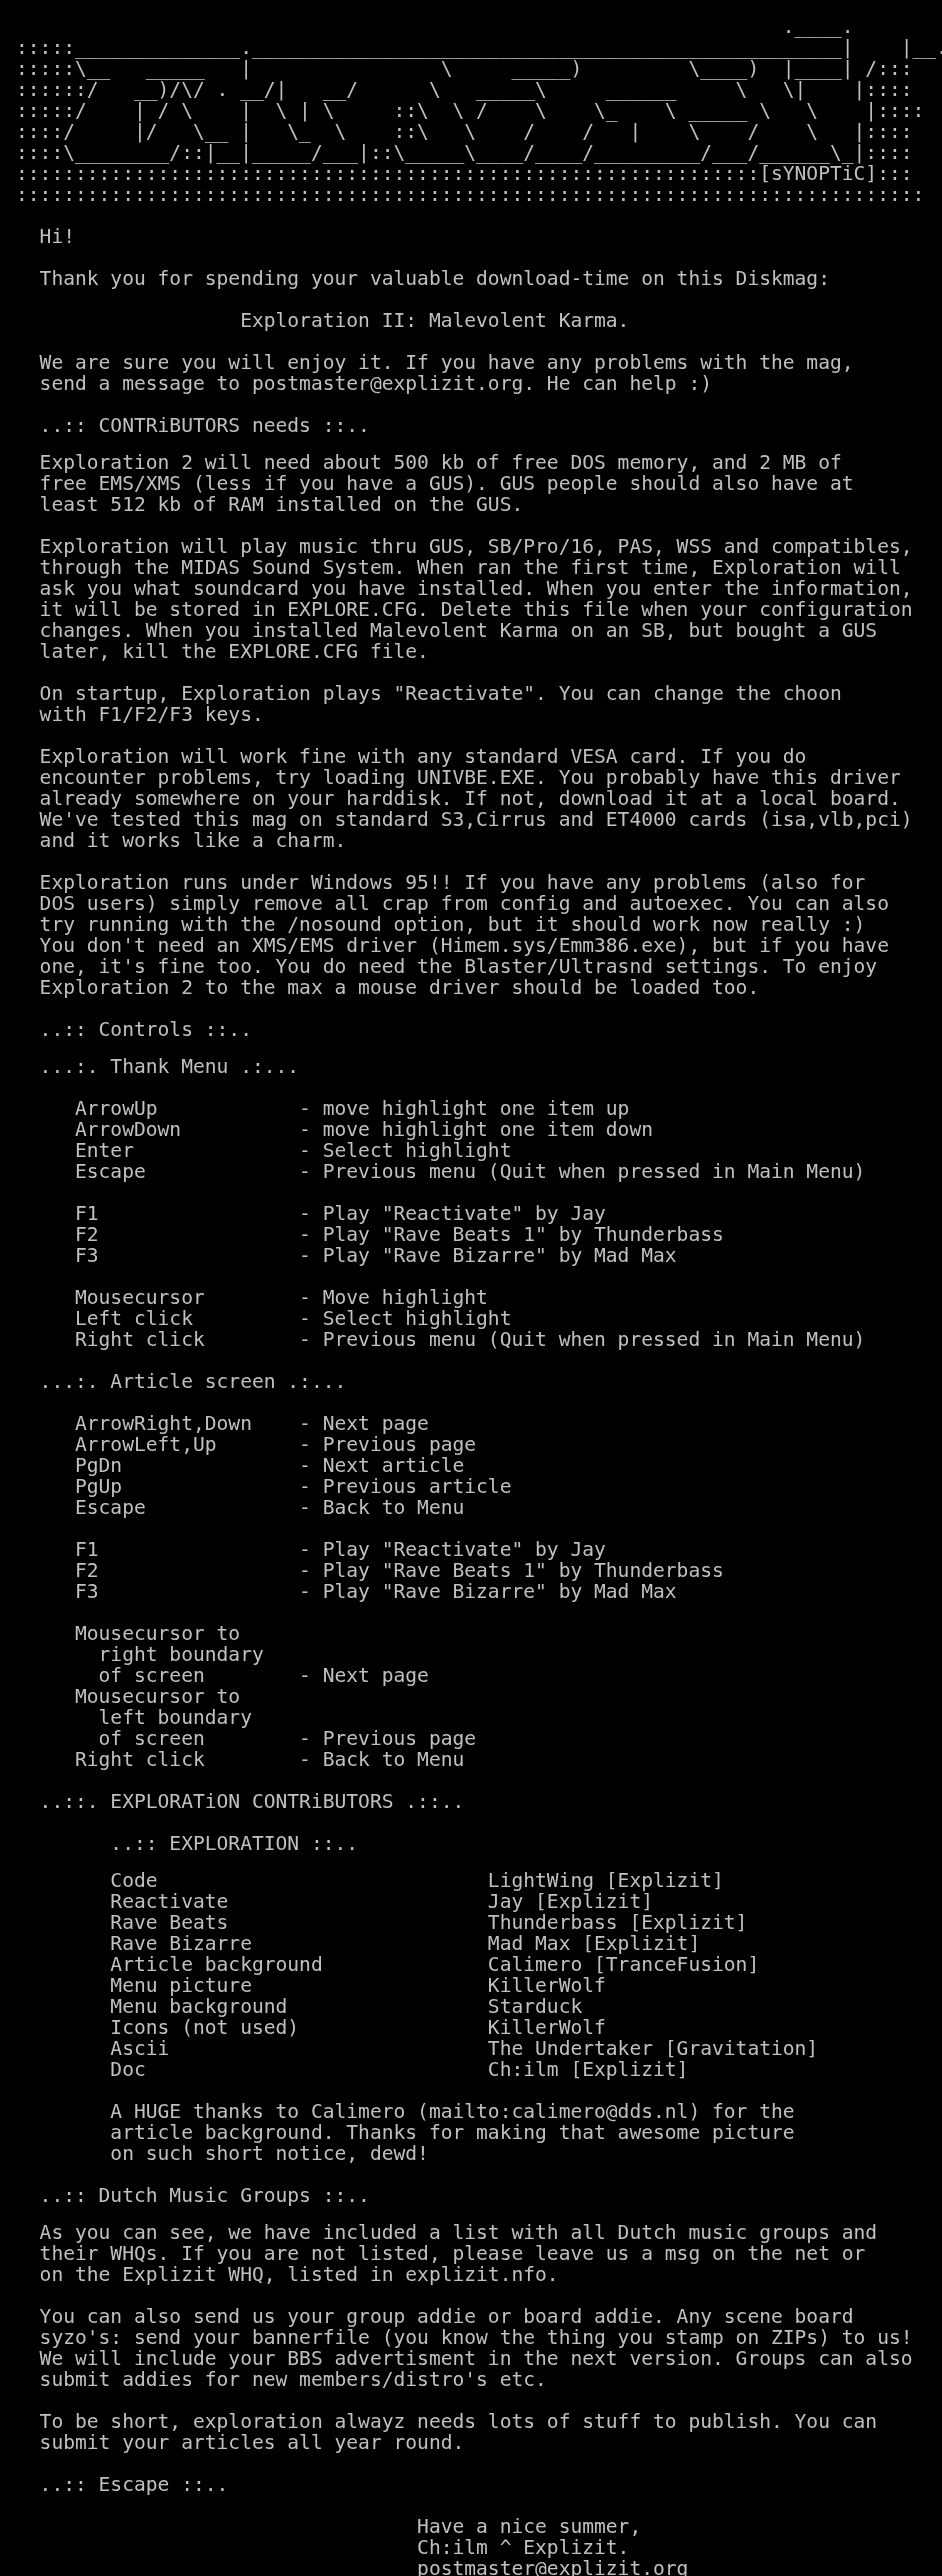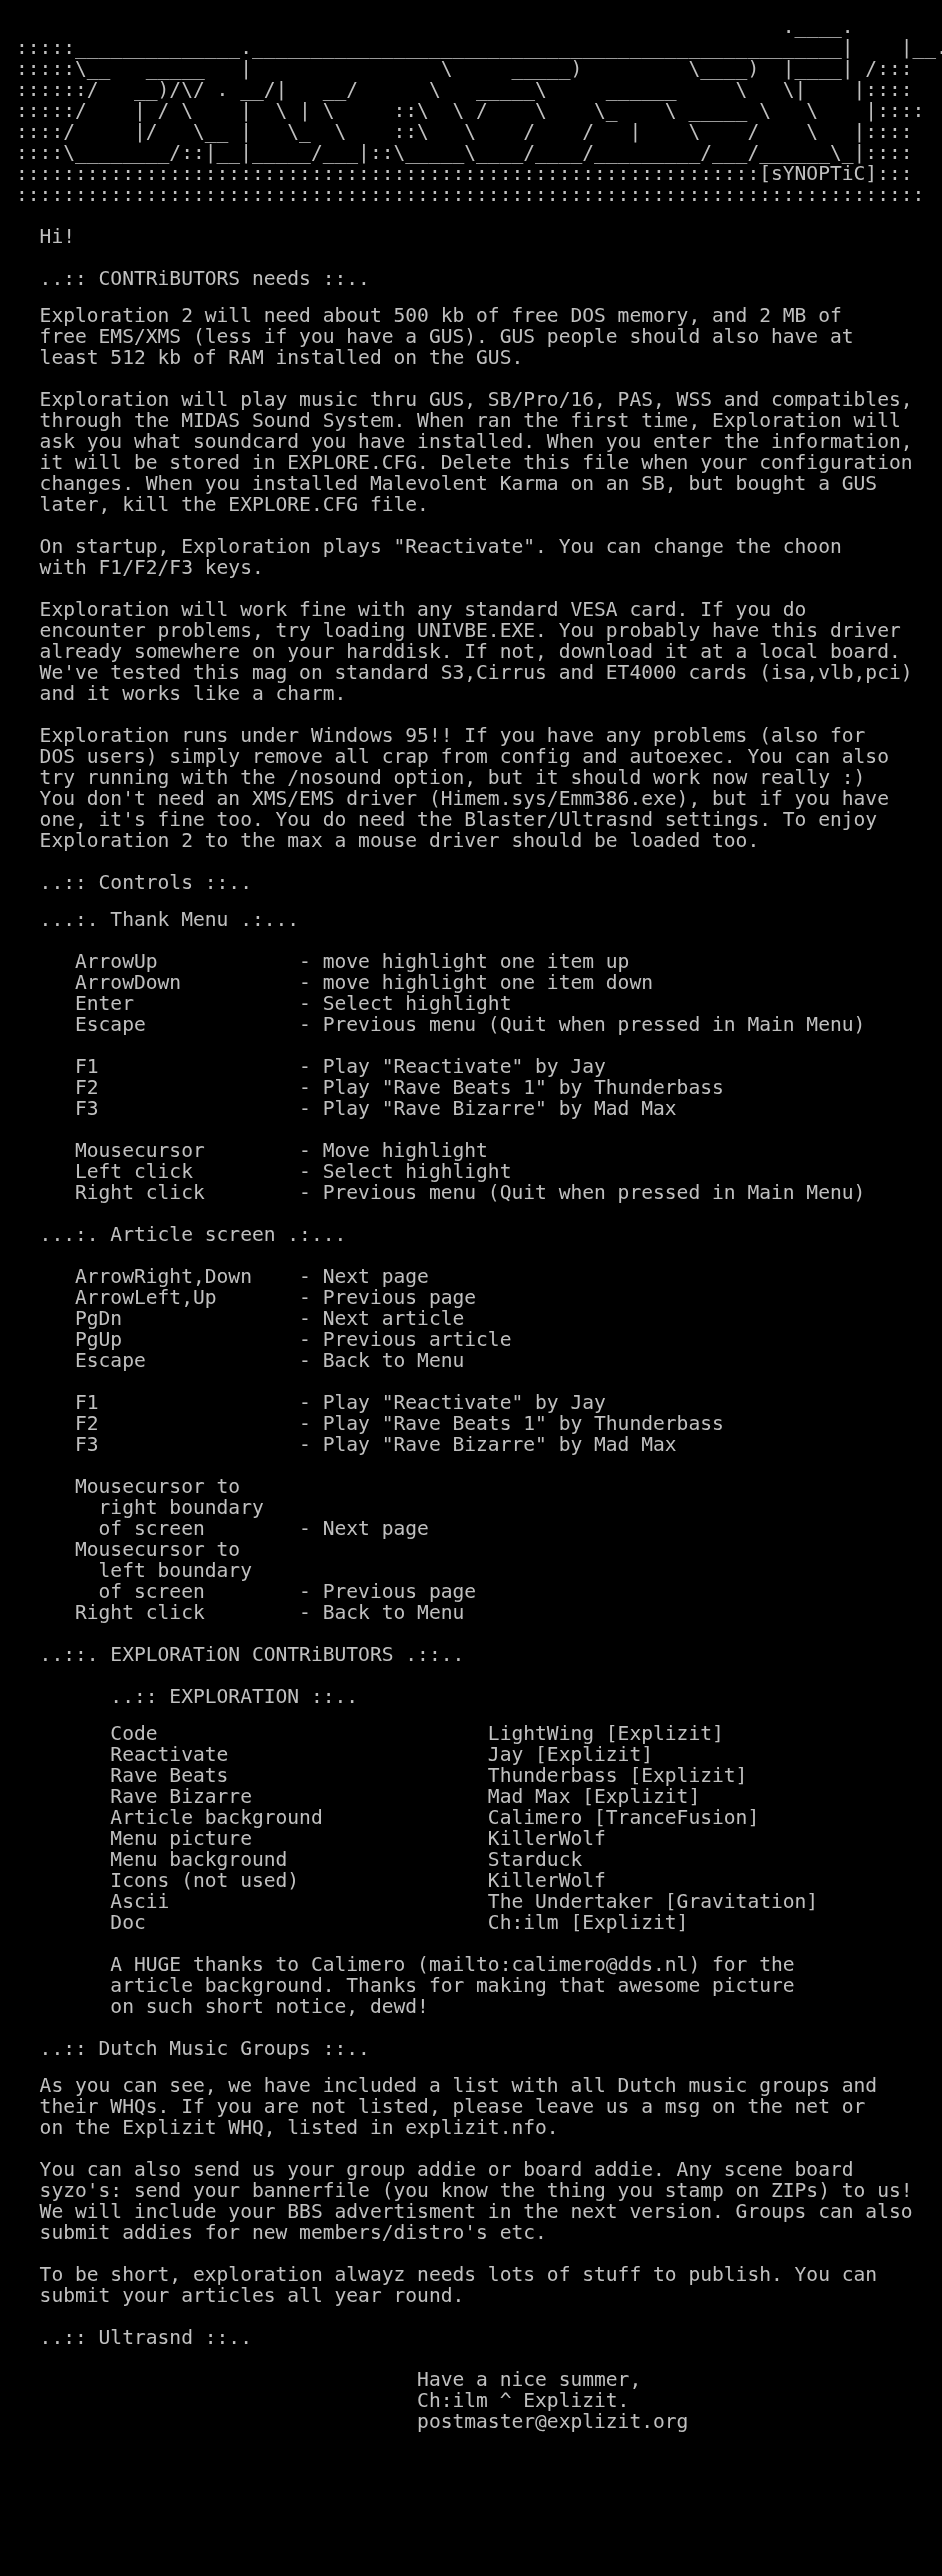--- a/index.html
+++ b/index.html
@@ -34,20 +34,26 @@
 ::::/     |/   \__ |   \_  \    ::\   \    /    /   |    \    /    \   |::::
 ::::\________/::|__|_____/___|::\_____\____/____/_________/___/______\_|::::
 :::::::::::::::::::::::::::::::::::::::::::::::::::::::::::::::[sYNOPTiC]:::
 :::::::::::::::::::::::::::::::::::::::::::::::::::::::::::::::::::::::::::::</pre>
 
   <div class="content">
 
     <pre class="mt">Hi!</pre>
 
     <section class="mt">
+      <pre>Thank you for spending your valuable download-time on this Diskmag:
+
+                 Exploration II: Malevolent Karma.
+
+We are sure you will enjoy it. If you have any problems with the mag,
+send a message to postmaster@explizit.org. He can help :)</pre>
     </section>
 
     <section class="mt">
       <pre>..:: CONTRiBUTORS needs ::..</pre>
       <pre>Exploration 2 will need about 500 kb of free DOS memory, and 2 MB of
 free EMS/XMS (less if you have a GUS). GUS people should also have at
 least 512 kb of RAM installed on the GUS.
 
 Exploration will play music thru GUS, SB/Pro/16, PAS, WSS and compatibles,
 through the MIDAS Sound System. When ran the first time, Exploration will
@@ -135,21 +141,21 @@
 You can also send us your group addie or board addie. Any scene board
 syzo's: send your bannerfile (you know the thing you stamp on ZIPs) to us!
 We will include your BBS advertisment in the next version. Groups can also
 submit addies for new members/distro's etc.
 
 To be short, exploration alwayz needs lots of stuff to publish. You can
 submit your articles all year round.</pre>
     </section>
 
     <section class="mt">
-      <pre>..:: Ultrasnd ::..</pre>
+      <pre>..:: Escape ::..</pre>
       <pre class="mt">                                Have a nice summer,
                                 Ch:ilm ^ Explizit.
                                 postmaster@explizit.org</pre>
     </section>
 
   </div>
 </main>
 
 
 </body></html>

